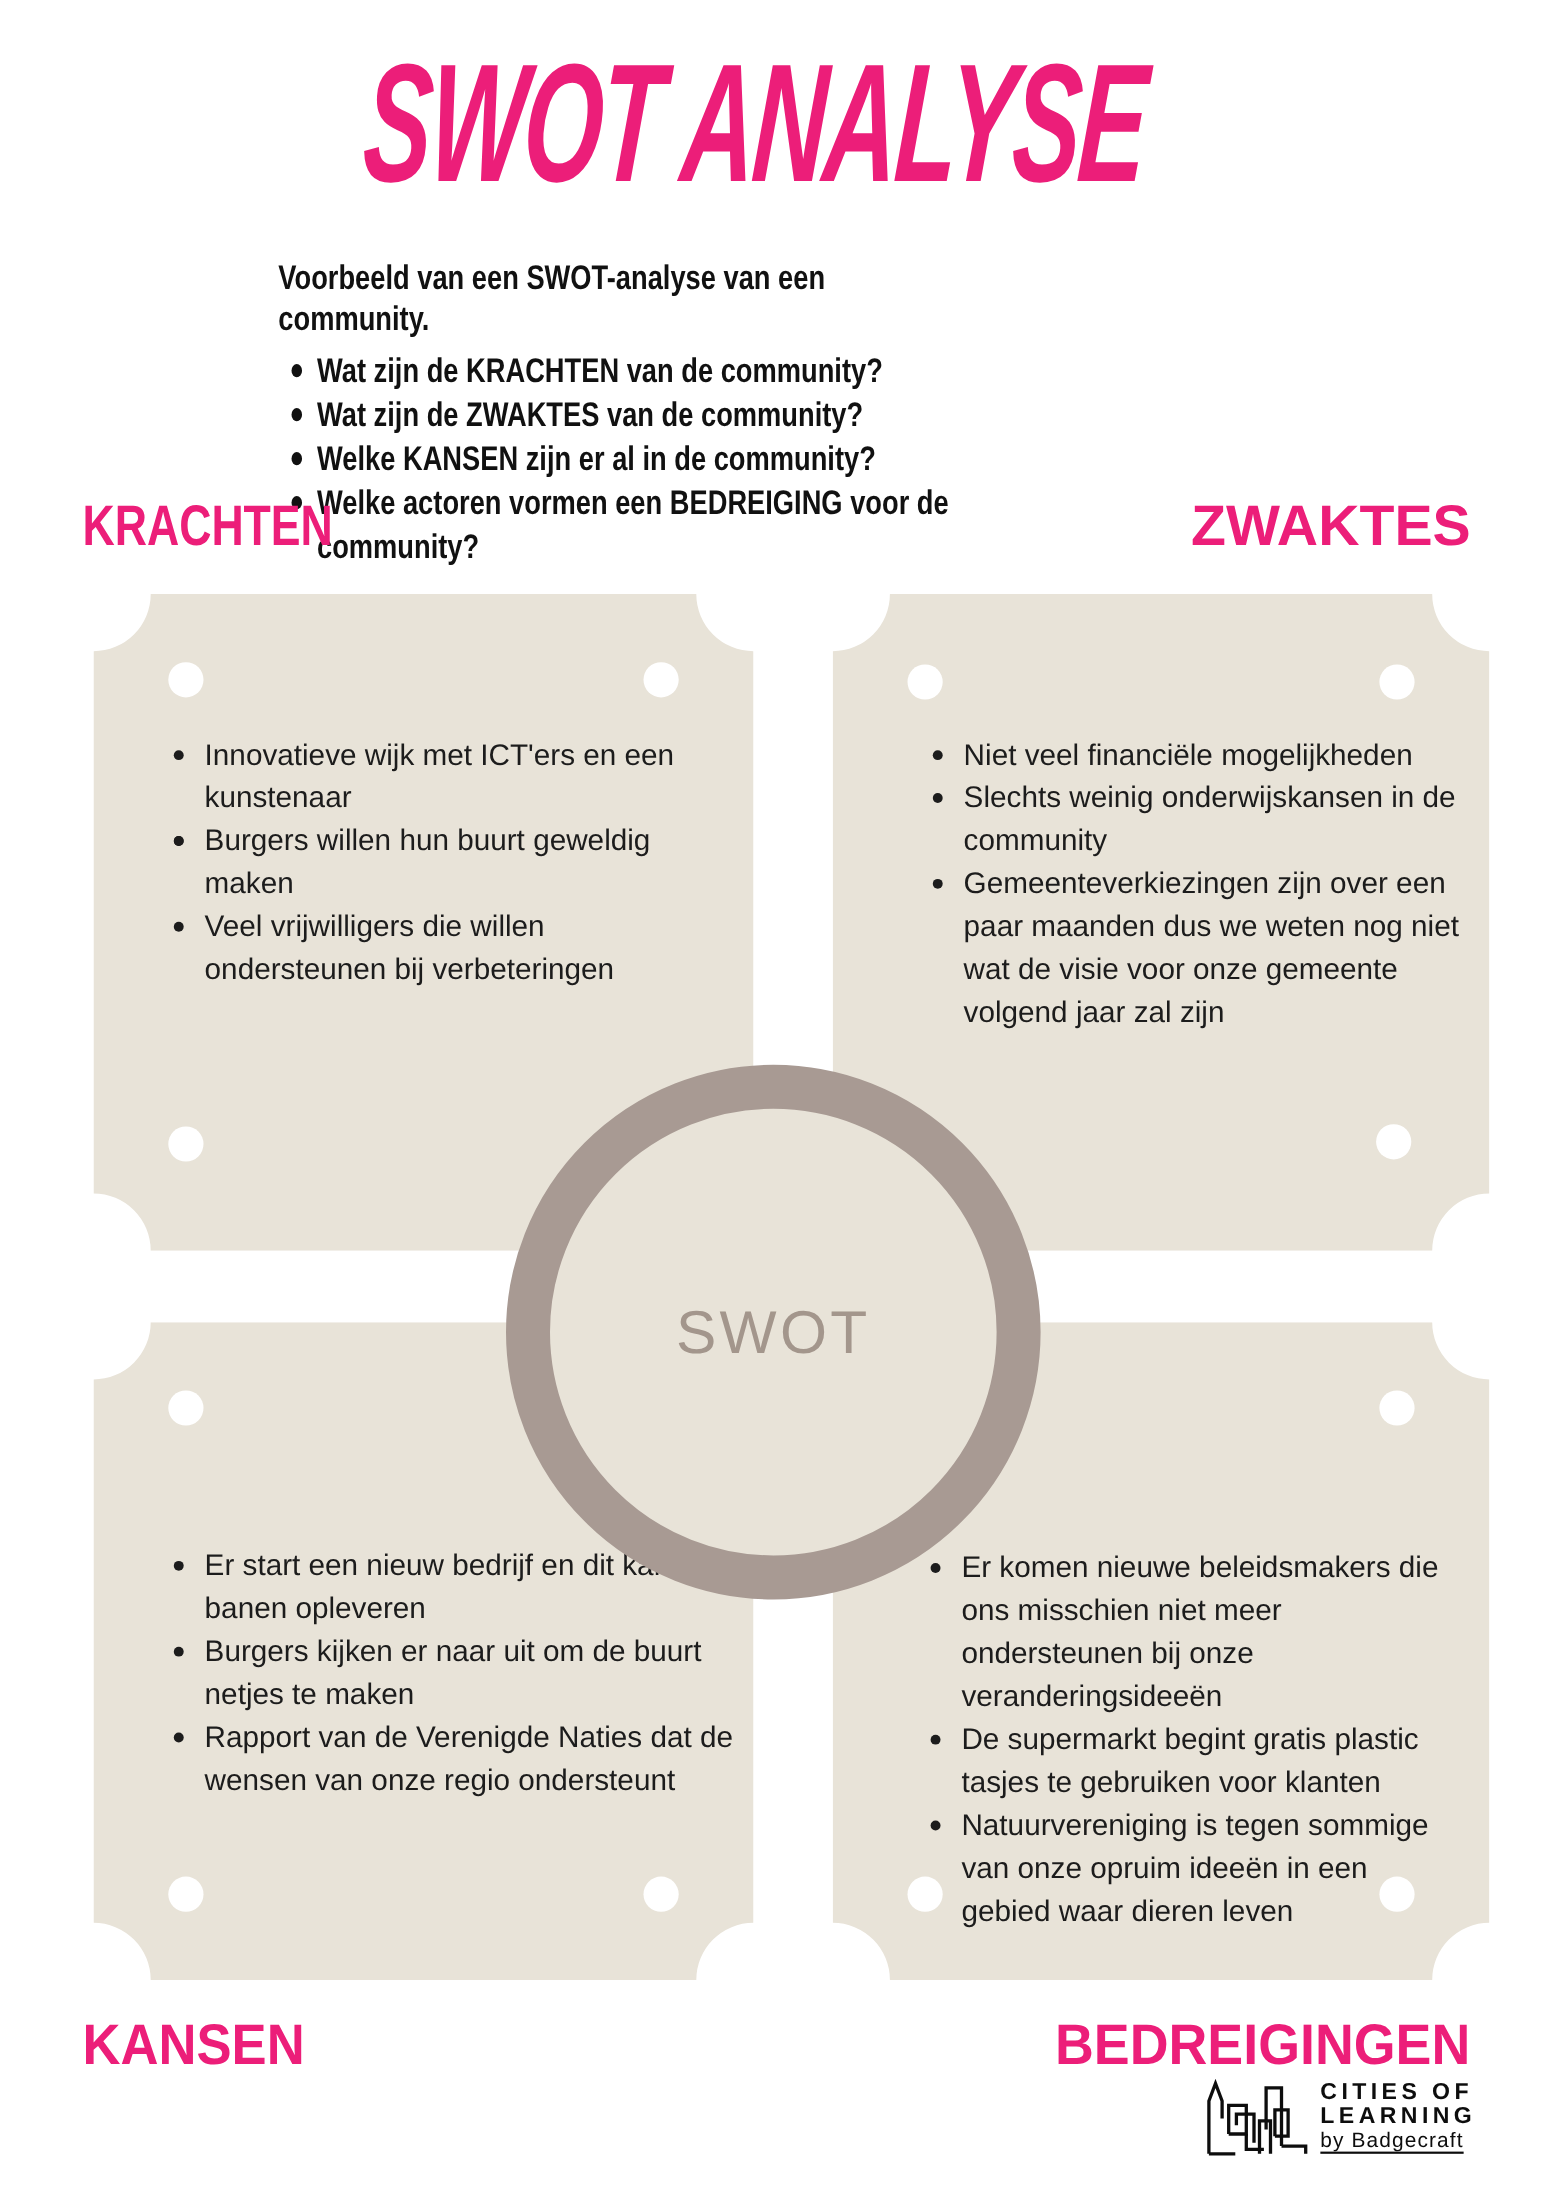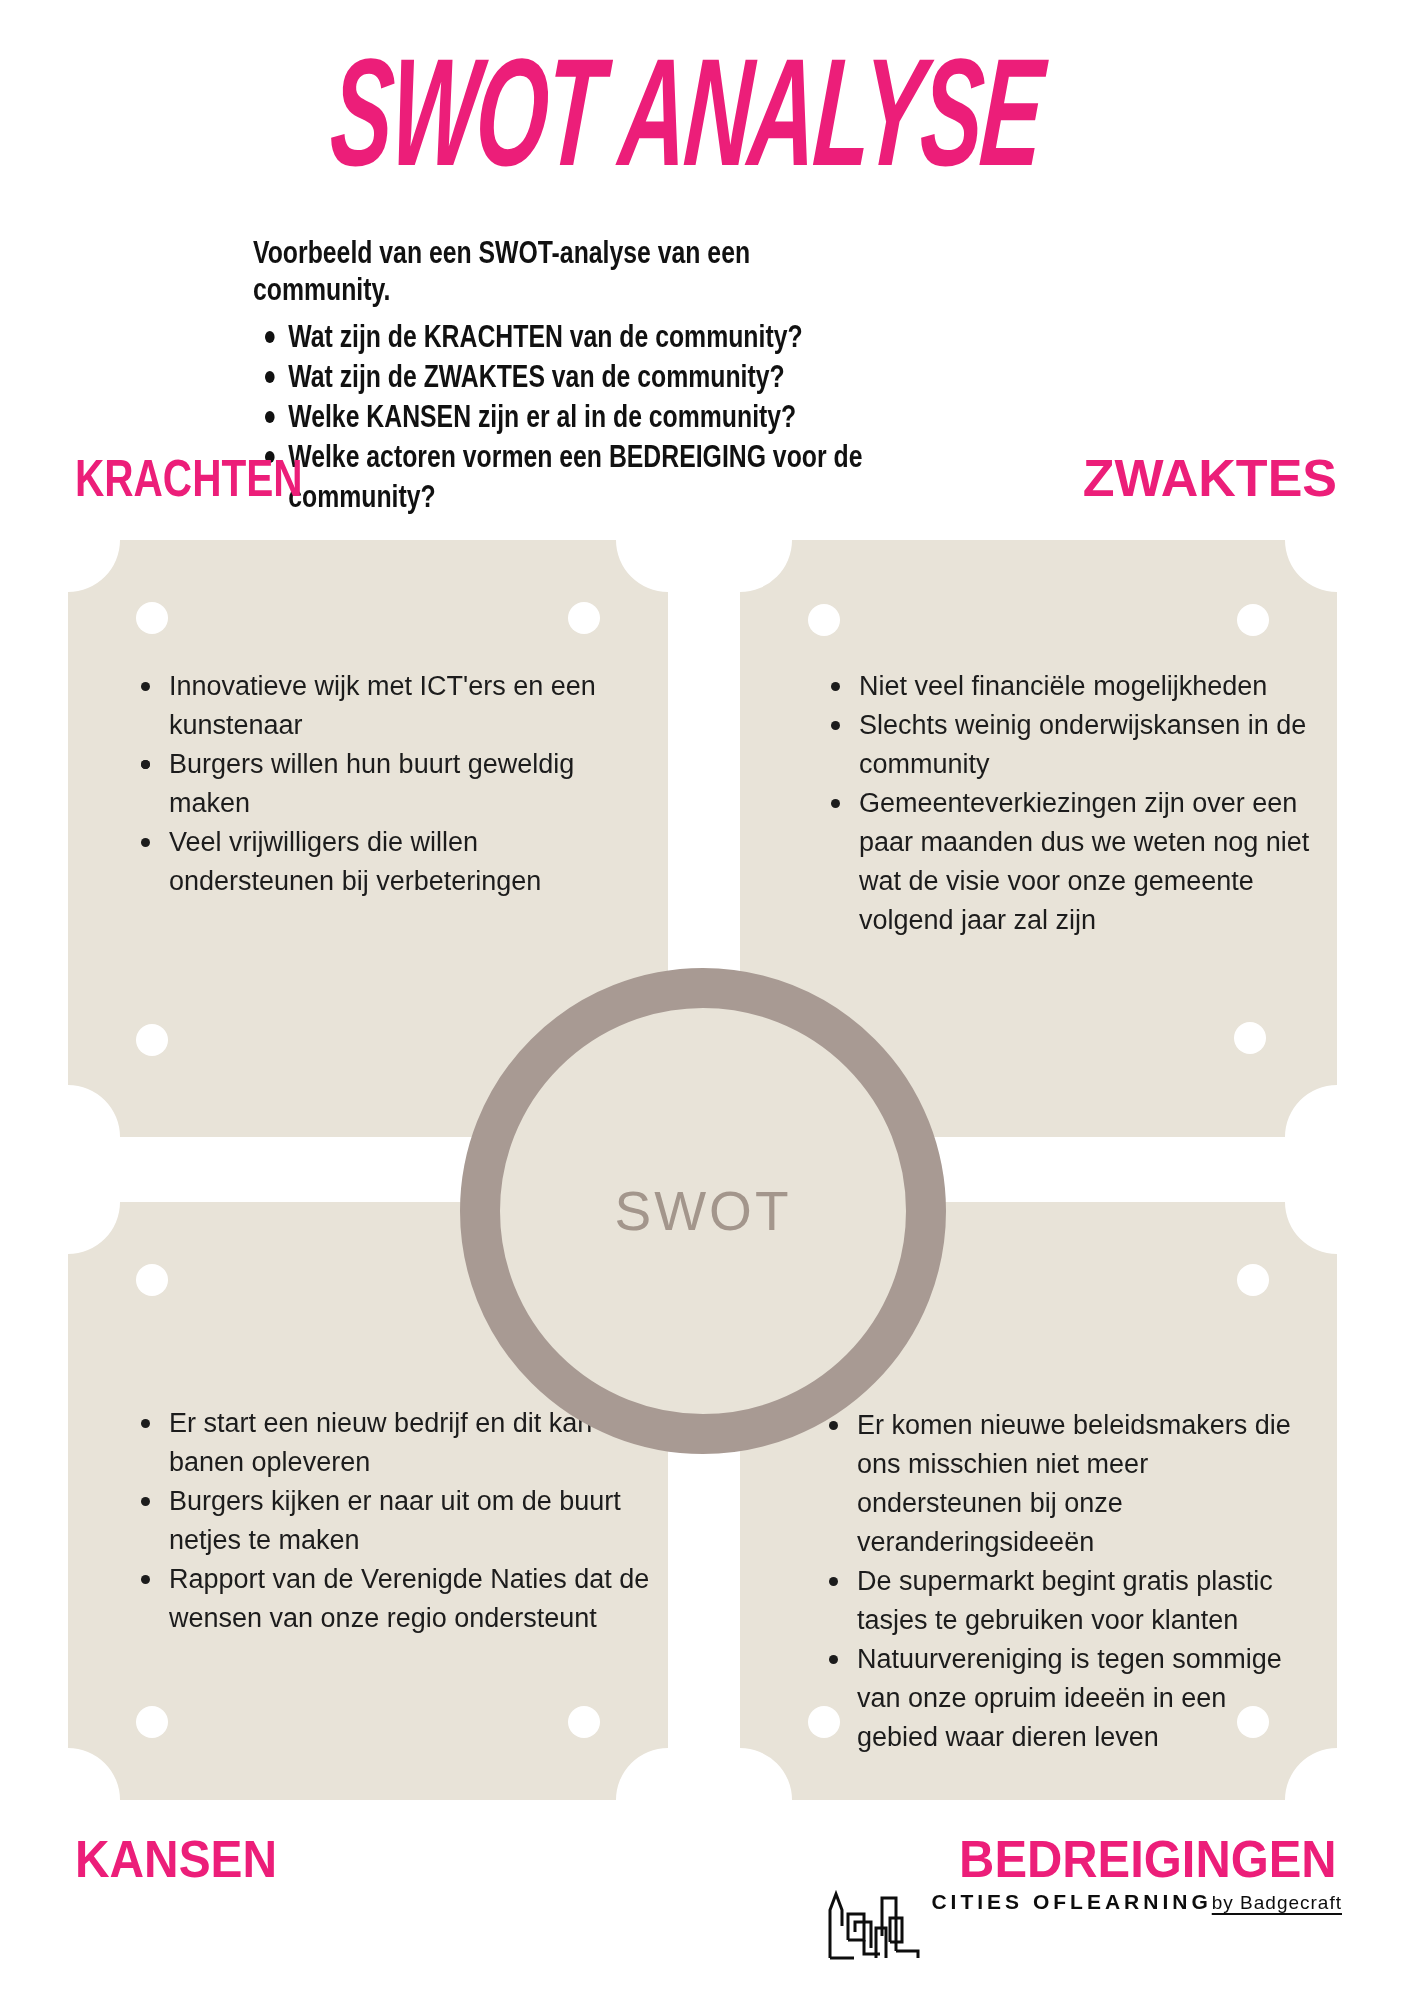--- a/index.html
+++ b/index.html
@@ -37,21 +37,21 @@
   .quad-label{
     position:absolute;margin:0;font-size:52px;line-height:1;font-weight:bold;
     color:var(--pink);letter-spacing:0;white-space:nowrap;
   }
   .quad-label.tl{left:75px;top:452px;transform:scaleX(0.78);transform-origin:left top;}
   .quad-label.tr{right:77px;top:452px;}
   .quad-label.bl{left:75px;top:1833px;transform:scaleX(0.92);transform-origin:left top;}
   .quad-label.br{right:77px;top:1833px;transform:scaleX(0.94);transform-origin:right top;}
 
   
-  .panel{position:absolute;z-index:1;}
+  .panel{position:absolute;z-index:1;margin-left:17px;}
   .panel svg.panel-shape{position:absolute;left:0;top:0;}
   .panel-list{
     list-style:none;margin:0;padding:0;position:absolute;color:#1c1c1c;
   }
   .panel-list li{
     position:relative;padding-left:33px;font-size:27px;line-height:39px;
   }
   .panel-list li .b-dot{
     position:absolute;left:5px;top:15px;width:9px;height:9px;border-radius:50%;background:#1c1c1c;
   }
@@ -67,21 +67,21 @@
     display:flex;align-items:center;justify-content:center;z-index:6;
   }
   .swot-circle span{
     font-size:55px;letter-spacing:3px;color:#a3968c;font-weight:normal;
   }
 
   
   .logo{
     position:absolute;right:72px;top:1888px;display:flex;align-items:flex-start;gap:7px;color:#0d0d0d;
   }
-  .logo .logo-text{display:flex;flex-direction:row;padding-top:3px;justify-content:flex-end;}
+  .logo .logo-text{display:flex;flex-direction:column;padding-top:3px;justify-content:flex-end;}
   .logo .l1,.logo .l2{
     font-weight:bold;font-size:21px;line-height:22px;letter-spacing:4px;white-space:nowrap;
   }
   .logo .l3{
     font-size:19px;line-height:24px;letter-spacing:1px;white-space:nowrap;
     text-decoration:underline;text-underline-offset:4px;text-decoration-thickness:2px;
   }
 </style>
 </head>
 <body>

